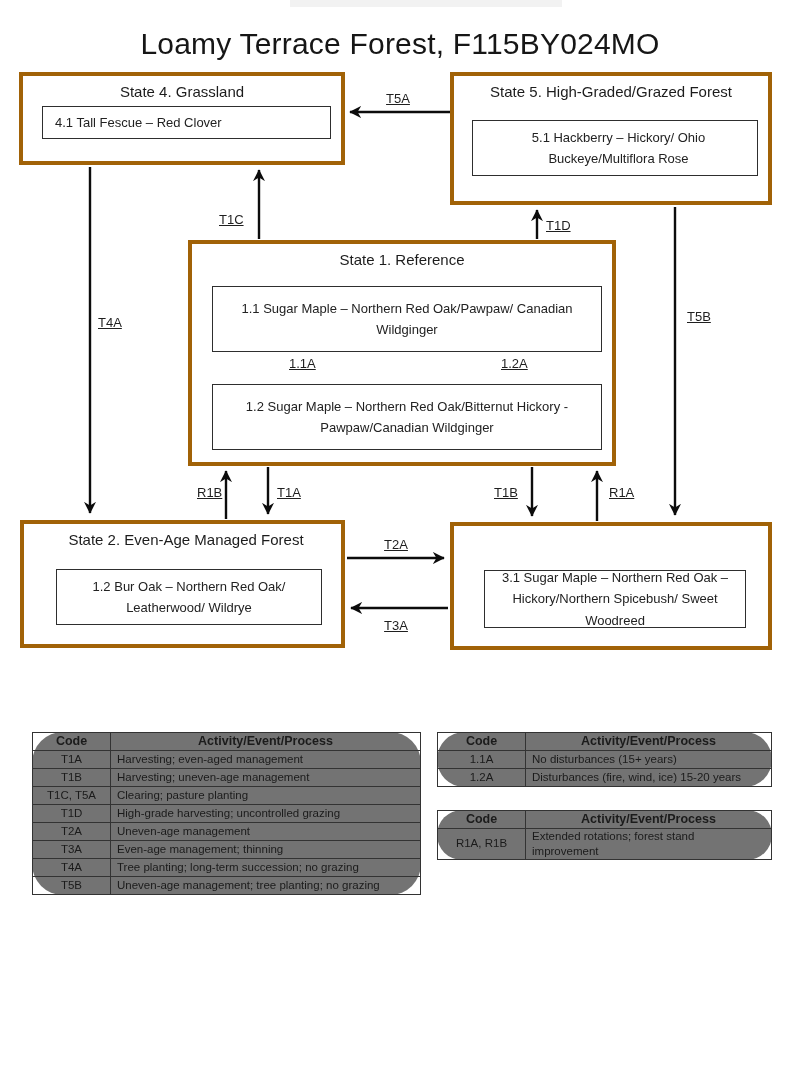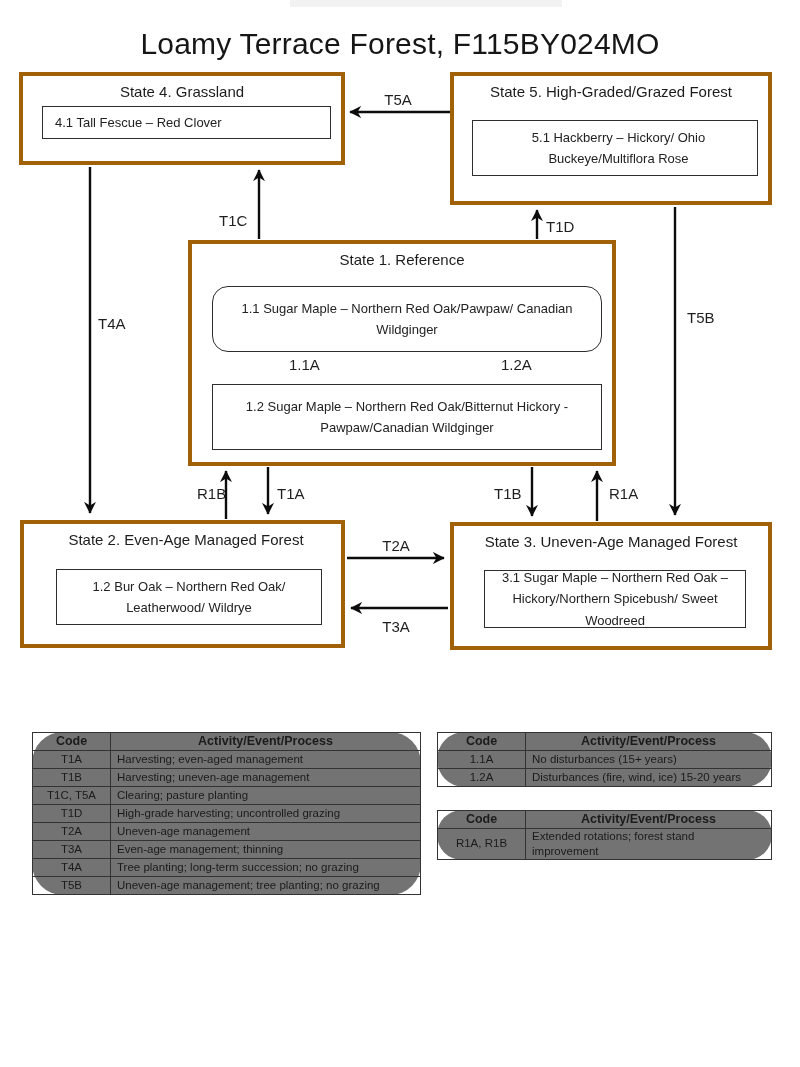--- a/index.html
+++ b/index.html
@@ -14,21 +14,21 @@
   }
   .connectors{position:absolute;left:0;top:0;pointer-events:none;}
   .state{position:absolute;border:4px solid #a16207;background:#fff;box-sizing:border-box;}
   .state-title{text-align:center;font-size:15px;margin-top:7px;color:#1c1c1c;}
   .community{
     position:absolute;border:1.5px solid #2e2e2e;background:#fff;box-sizing:border-box;
     display:flex;align-items:center;justify-content:center;
     text-align:center;font-size:13px;line-height:1.62;white-space:pre-line;color:#222;
   }
   .community.left{justify-content:flex-start;text-align:left;padding-left:12px;}
-  .tlabel{position:absolute;font-size:15px;color:#1f1f1f;}
+  .tlabel{position:absolute;font-size:13px;color:#1f1f1f;text-decoration:underline;}
   .tlabel.ctr{width:46px;text-align:center;}
   table.tbl{
     position:absolute;border-collapse:collapse;table-layout:fixed;
     font-size:11.5px;color:#1b1b1b;background:#737373;border-radius:31px;
   }
   table.tbl th,table.tbl td{border:1.6px solid #333;padding:0 6px;height:18px;box-sizing:border-box;line-height:1.3;}
   table.tbl th{font-size:12.5px;font-weight:bold;text-align:center;}
   table.tbl td.code{text-align:center;}
   table.tbl td.act{text-align:left;white-space:pre-line;}
   #tbl-trans{left:32px;top:732px;width:389px;}
@@ -37,21 +37,21 @@
   #tbl-path th:first-child{width:88px;}
   #tbl-rest{left:437px;top:810px;width:335px;}
   #tbl-rest th:first-child{width:88px;}
   #tbl-rest td{height:19px;}
   
   #s4{left:19px;top:72px;width:326px;height:93px;}
   #s4 .community{left:19px;top:30px;width:289px;height:33px;}
   #s5{left:450px;top:72px;width:322px;height:133px;}
   #s5 .community{left:18px;top:44px;width:286px;height:56px;padding-left:7px;}
   #s1{left:188px;top:240px;width:428px;height:226px;}
-  #s1 .c1{left:20px;top:42px;width:390px;height:66px;border-radius:16px;}
+  #s1 .c1{left:20px;top:42px;width:390px;height:66px;}
   #s1 .c2{left:20px;top:140px;width:390px;height:66px;}
   #s2{left:20px;top:520px;width:325px;height:128px;padding-left:7px;}
   #s2 .community{left:32px;top:45px;width:266px;height:56px;}
   #s3{left:450px;top:522px;width:322px;height:128px;}
   #s3 .community{left:30px;top:44px;width:262px;height:58px;}
 </style>
 </head>
 <body>
 
 <div class="canvas">
@@ -103,21 +103,20 @@
 Pawpaw/Canadian Wildginger</div>
   </div>
 
   <div class="state" id="s2">
     <div class="state-title">State 2. Even-Age Managed Forest</div>
     <div class="community">1.2 Bur Oak – Northern Red Oak/
 Leatherwood/ Wildrye</div>
   </div>
 
   <div class="state" id="s3">
-    <div class="state-title">State 3. Uneven-Age Managed Forest</div>
     <div class="community">3.1 Sugar Maple – Northern Red Oak –
 Hickory/Northern Spicebush/ Sweet
 Woodreed</div>
   </div>
 
   <div class="tlabel ctr" style="left:375px;top:91px;">T5A</div>
   <div class="tlabel" style="left:219px;top:212px;">T1C</div>
   <div class="tlabel" style="left:546px;top:218px;">T1D</div>
   <div class="tlabel" style="left:98px;top:315px;">T4A</div>
   <div class="tlabel" style="left:687px;top:309px;">T5B</div>

